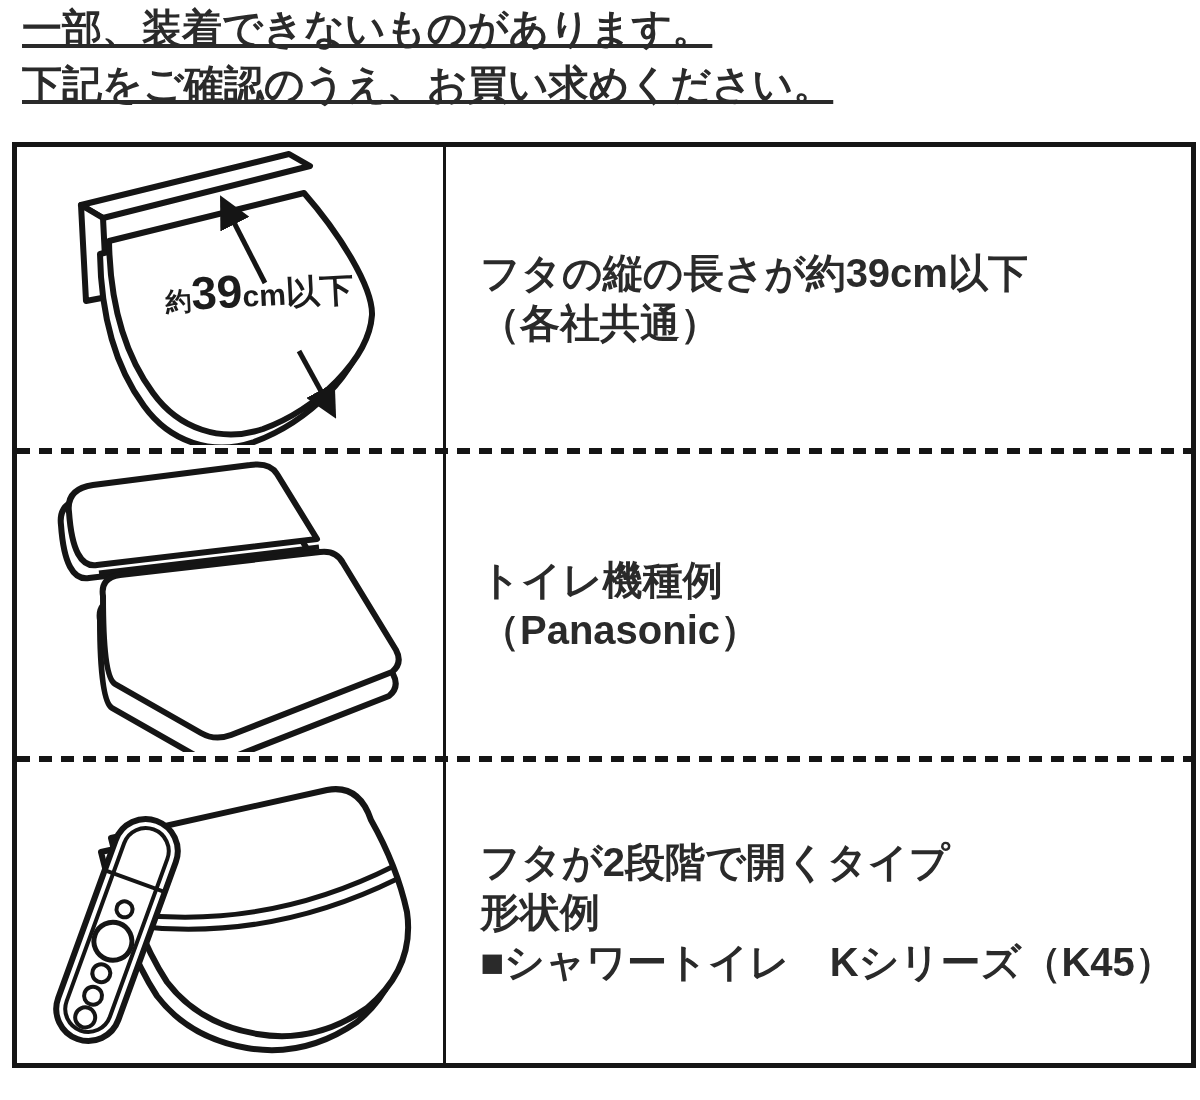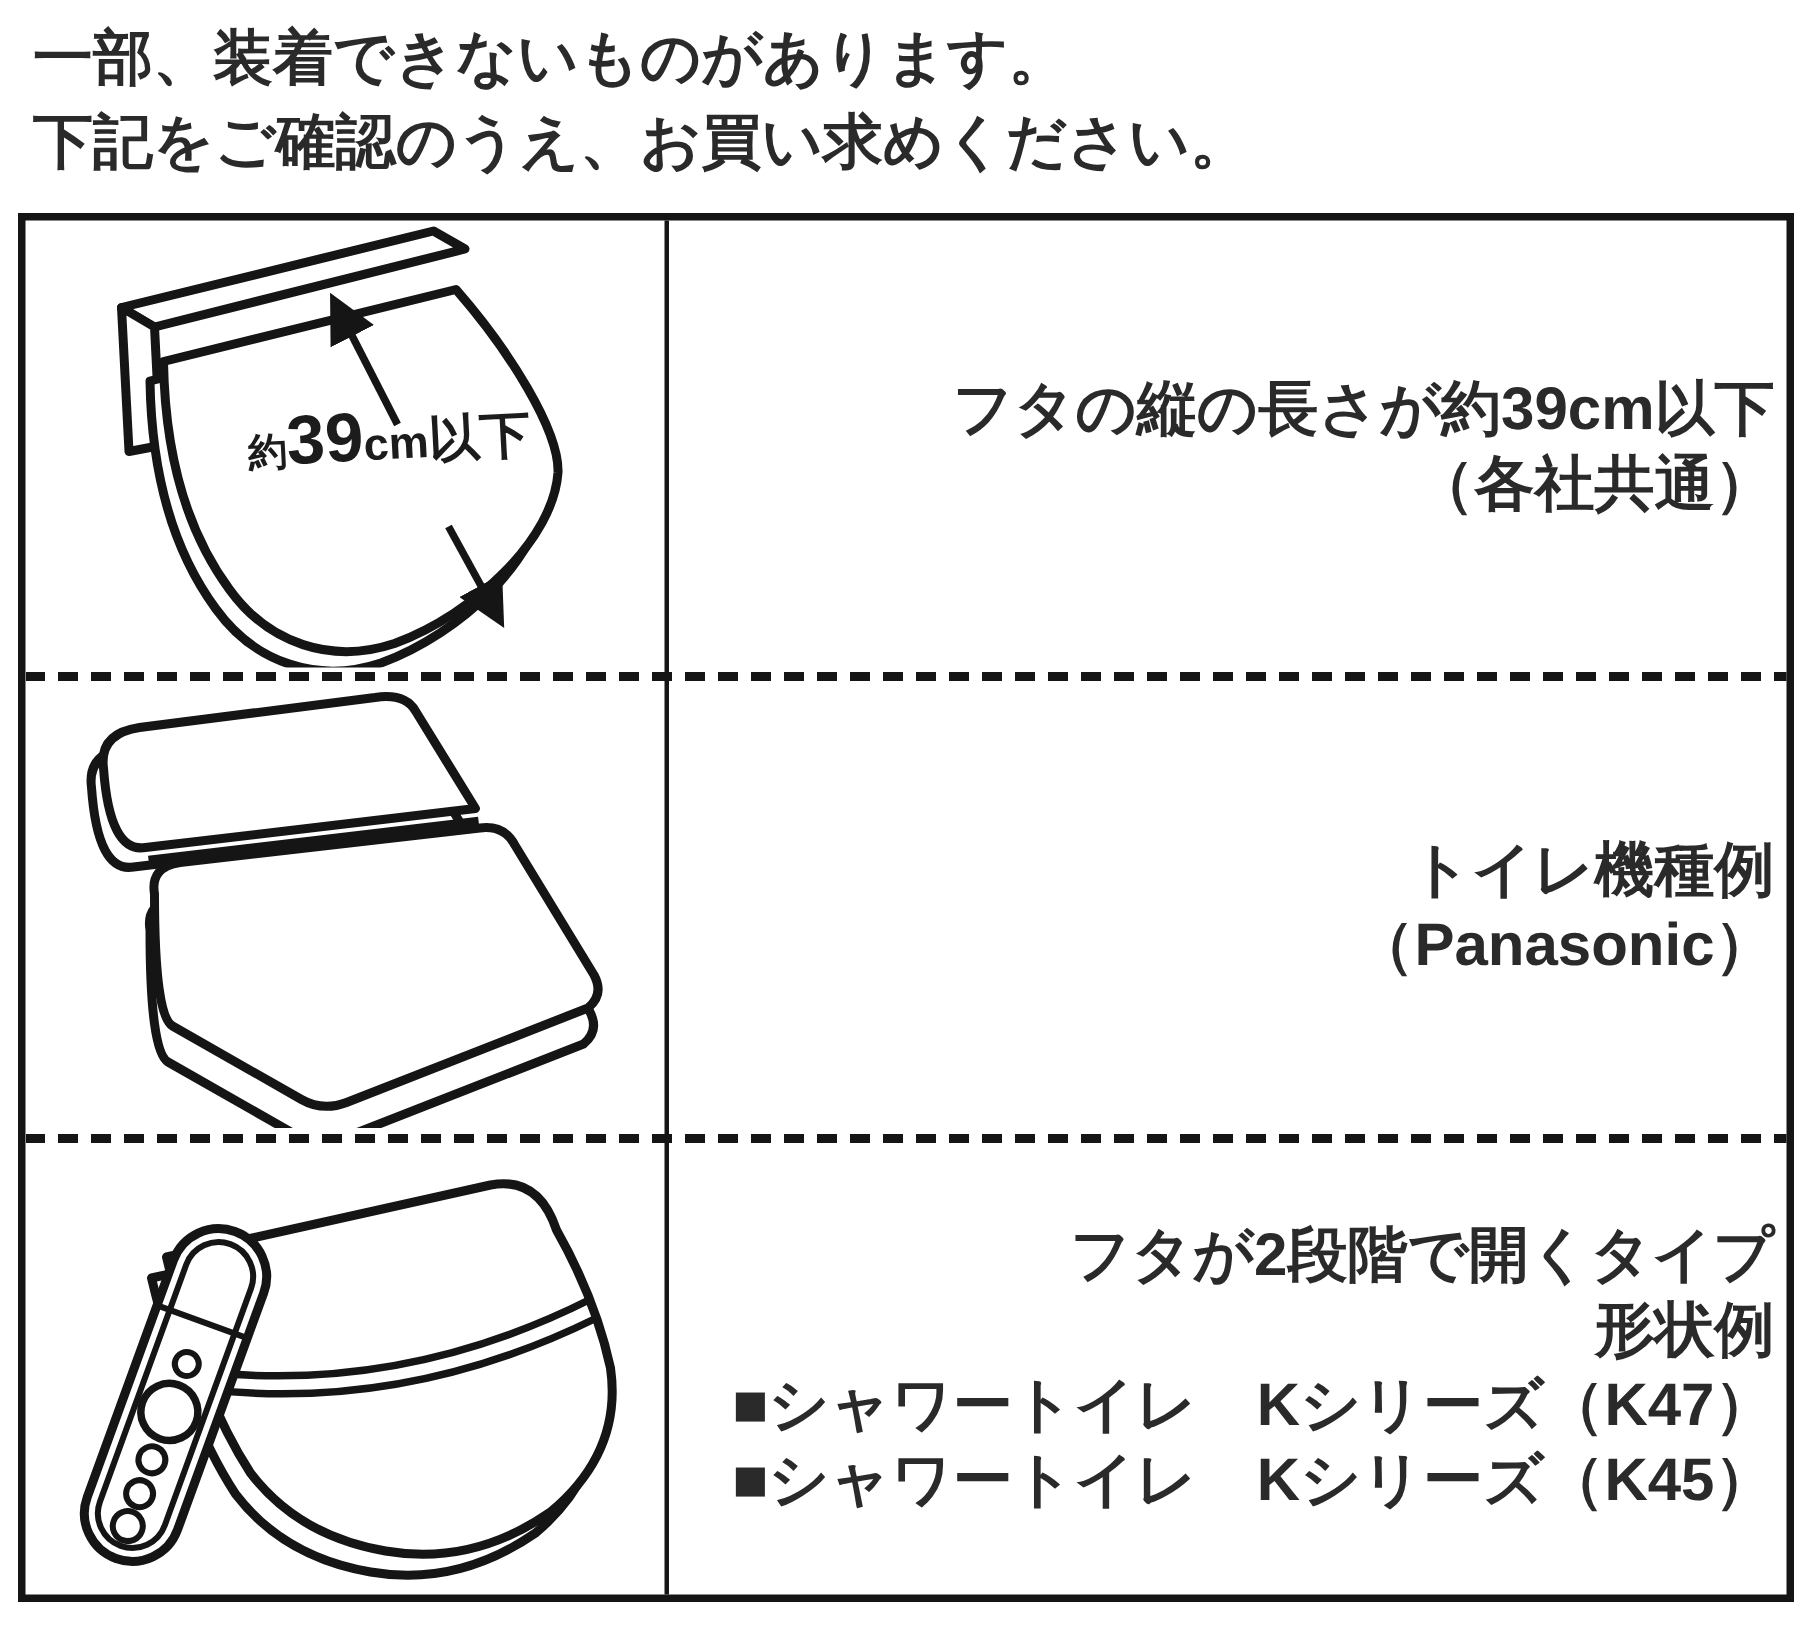--- a/index.html
+++ b/index.html
@@ -1,36 +1,36 @@
 <!DOCTYPE html>
 <html><head>
 <meta charset="utf-8">
 <style>
   html,body{margin:0;padding:0;}
   body{
     width:1200px;height:1100px;background:#ffffff;
     font-family:"Liberation Sans","DejaVu Sans",sans-serif;
     font-weight:bold;color:#2a2a2a;position:relative;overflow:hidden;
   }
-  .header{position:absolute;left:22px;top:11px;font-size:40px;line-height:56px;}
+  .header{position:absolute;left:22px;top:0;font-size:40px;line-height:56px;text-decoration:underline;}
   .header div{white-space:nowrap;}
   .compat-table{
     position:absolute;left:12px;top:142px;width:1174px;height:916px;
     border:5px solid #151515;display:flex;flex-direction:column;box-sizing:content-box;
   }
   .t-row{display:flex;flex:1 1 0;min-height:0;}
   .row-divider{
     height:6px;flex:0 0 6px;
     background:repeating-linear-gradient(90deg,#151515 0 13px,transparent 13px 22px);
   }
   .cell-illus{width:426px;flex:0 0 426px;border-right:3px solid #151515;position:relative;}
   .cell-illus svg{display:block;width:426px;height:298px;}
   .cell-text{
     flex:1;display:flex;flex-direction:column;justify-content:center;
-    padding-left:34px;padding-right:8px;font-size:40px;line-height:50px;text-align:right;
+    padding-left:34px;padding-right:8px;font-size:40px;line-height:50px;
   }
   .cell-text div{white-space:nowrap;}
   .note-line{font-size:33px;line-height:46px;}
   .measure{
     position:absolute;left:148px;top:116px;white-space:nowrap;
     transform:rotate(-3deg);color:#1c1c1c;
   }
   .m-prefix{font-size:26px;}
   .m-value{font-size:46px;}
   .m-unit{font-size:30px;}
@@ -114,18 +114,17 @@
             <circle cx="100" cy="214" r="9" fill="none" stroke-width="4"></circle>
             <circle cx="100" cy="238" r="9" fill="none" stroke-width="4"></circle>
             <circle cx="100" cy="261" r="10" fill="none" stroke-width="4"></circle>
           </g>
         </g>
       </svg>
     </div>
     <div class="cell-text">
       <div>フタが2段階で開くタイプ</div>
       <div>形状例</div>
-      <div>■シャワートイレ　Kシリーズ（K47）</div>
       <div>■シャワートイレ　Kシリーズ（K45）</div>
     </div>
   </div>
 
 </div>
 
 </body></html>

